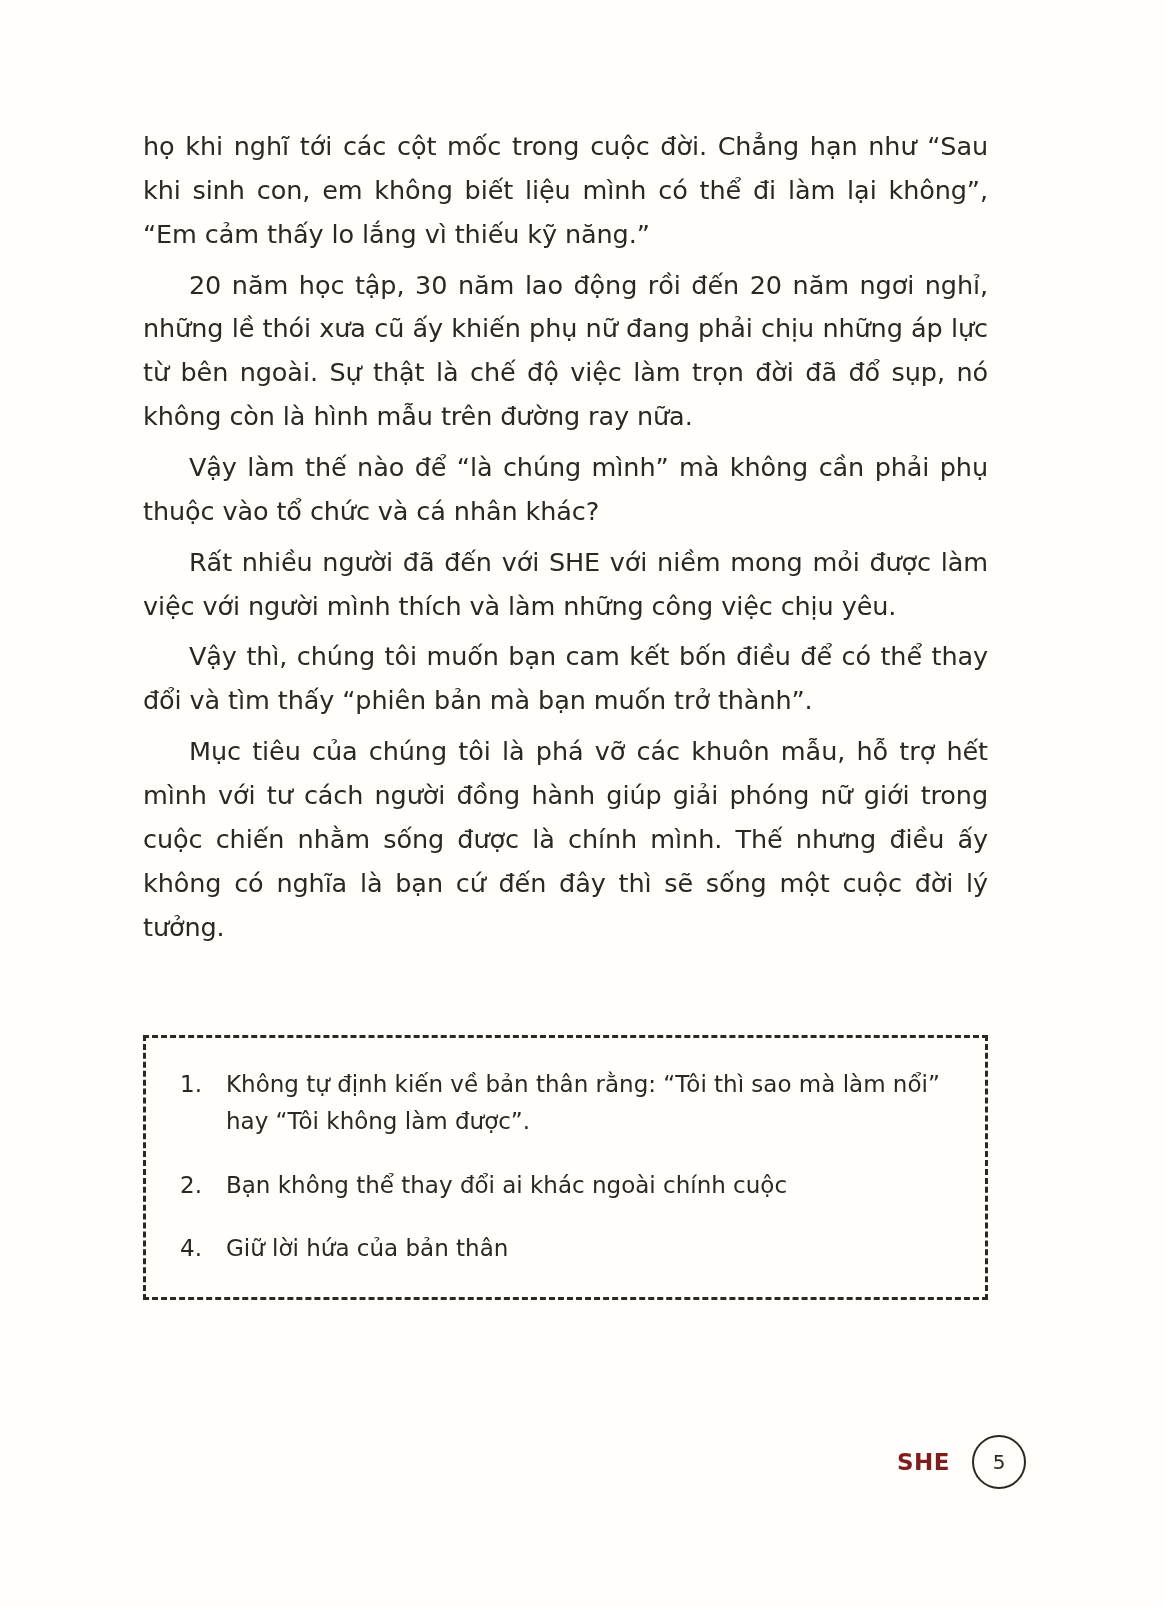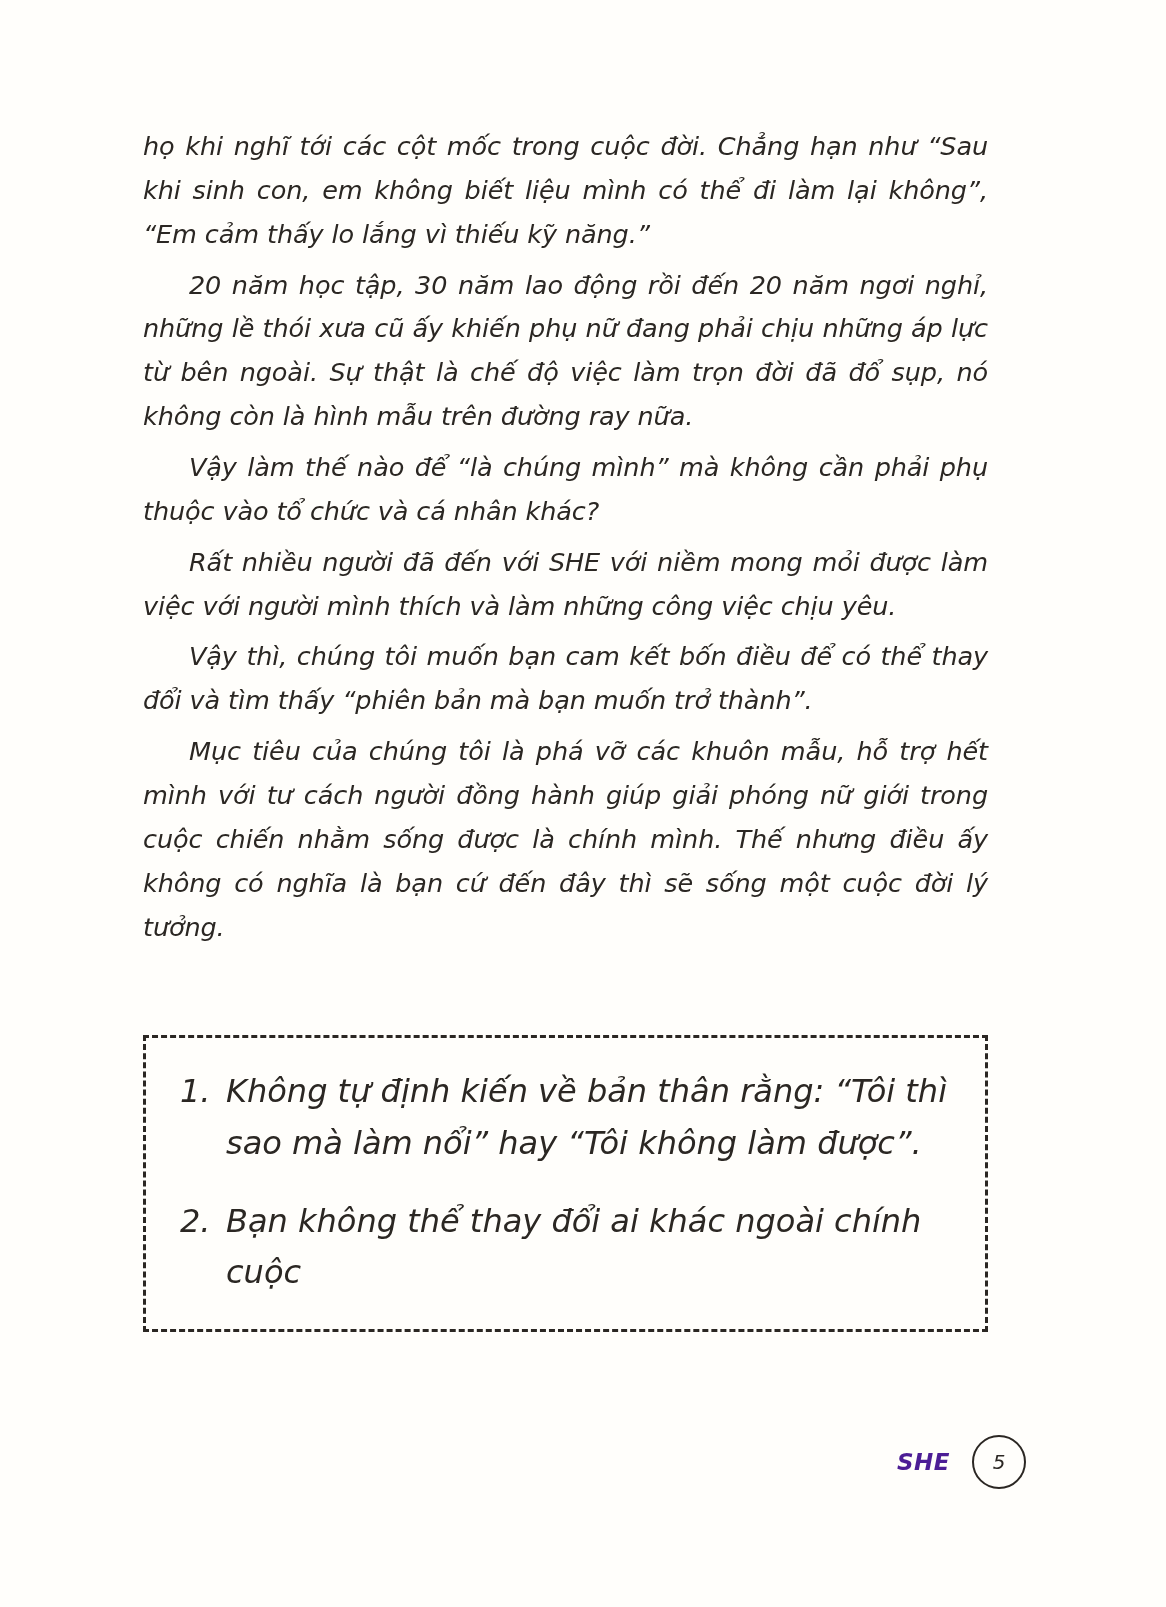--- a/index.html
+++ b/index.html
@@ -15,21 +15,20 @@
     position: relative;
     overflow: hidden;
   }
   .page {
     position: absolute;
     left: 0;
     top: 0;
     width: 1166px;
     height: 1607px;
     background: #fffefb;
-    font-style: italic;
   }
   .content {
     position: absolute;
     left: 143px;
     top: 125px;
     width: 845px;
   }
   p.para {
     margin: 0 0 7px 0;
     font-size: 25.5px;
@@ -45,21 +44,21 @@
   .callout {
     position: absolute;
     left: 143px;
     top: 1035px;
     width: 845px;
     box-sizing: border-box;
     border: 3px dashed #2b2723;
     padding: 28px 34px 30px 34px;
   }
   .callout-item {
-    font-size: 32px;
+    font-size: 23px;
     line-height: 1.62;
     color: #2b2723;
     margin: 0 0 26px 0;
     padding-left: 46px;
     text-indent: -46px;
   }
   .callout-item:last-child {
     margin-bottom: 0;
   }
   .callout-item .num {
@@ -72,21 +71,21 @@
     right: 140px;
     bottom: 118px;
     display: flex;
     align-items: center;
     gap: 22px;
   }
   .footer-brand {
     font-size: 23px;
     font-weight: bold;
     letter-spacing: 0.5px;
-    color: #4c1d95;
+    color: #7f1d1d;
   }
   .page-number-circle {
     width: 50px;
     height: 50px;
     border: 2px solid #2b2723;
     border-radius: 50%;
     display: flex;
     align-items: center;
     justify-content: center;
     font-size: 20px;
@@ -107,20 +106,23 @@
     <p class="para indent">Mục tiêu của chúng tôi là phá vỡ các khuôn mẫu, hỗ trợ hết mình với tư cách người đồng hành giúp giải phóng nữ giới trong cuộc chiến nhằm sống được là chính mình. Thế nhưng điều ấy không có nghĩa là bạn cứ đến đây thì sẽ sống một cuộc đời lý tưởng.</p>
   </div>
 
   <div class="callout">
     <div class="callout-item">
       <span class="num">1.</span><span>Không tự định kiến về bản thân rằng: “Tôi thì sao mà làm nổi” hay “Tôi không làm được”.</span>
     </div>
     <div class="callout-item">
       <span class="num">2.</span><span>Bạn không thể thay đổi ai khác ngoài chính cuộc</span>
     </div>
+    <div class="callout-item">
+      <span class="num">4.</span><span>Giữ lời hứa của bản thân</span>
+    </div>
   </div>
 
   <div class="footer">
     <div class="footer-brand">SHE</div>
     <div class="page-number-circle">5</div>
   </div>
 
 </div>
 
 </body></html>

